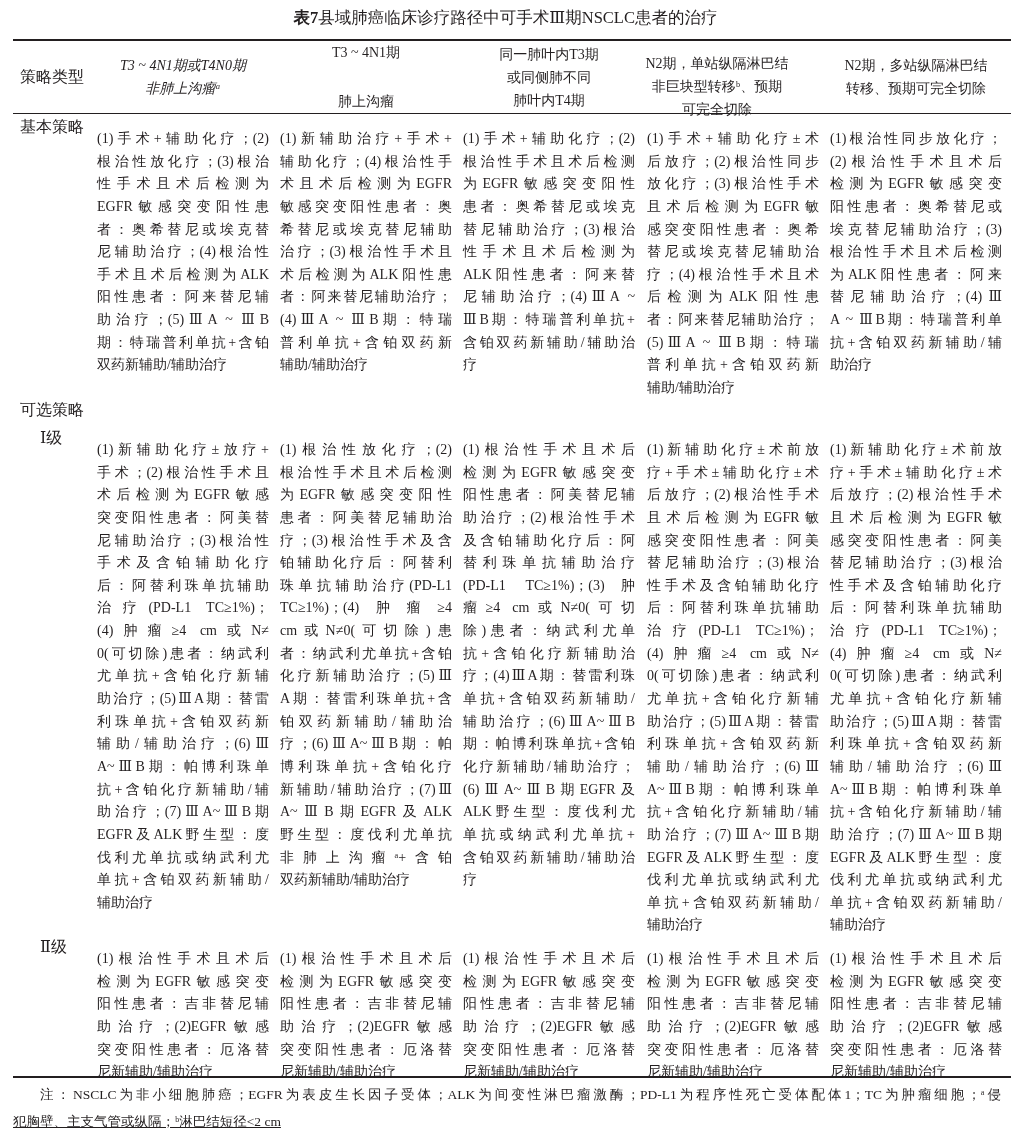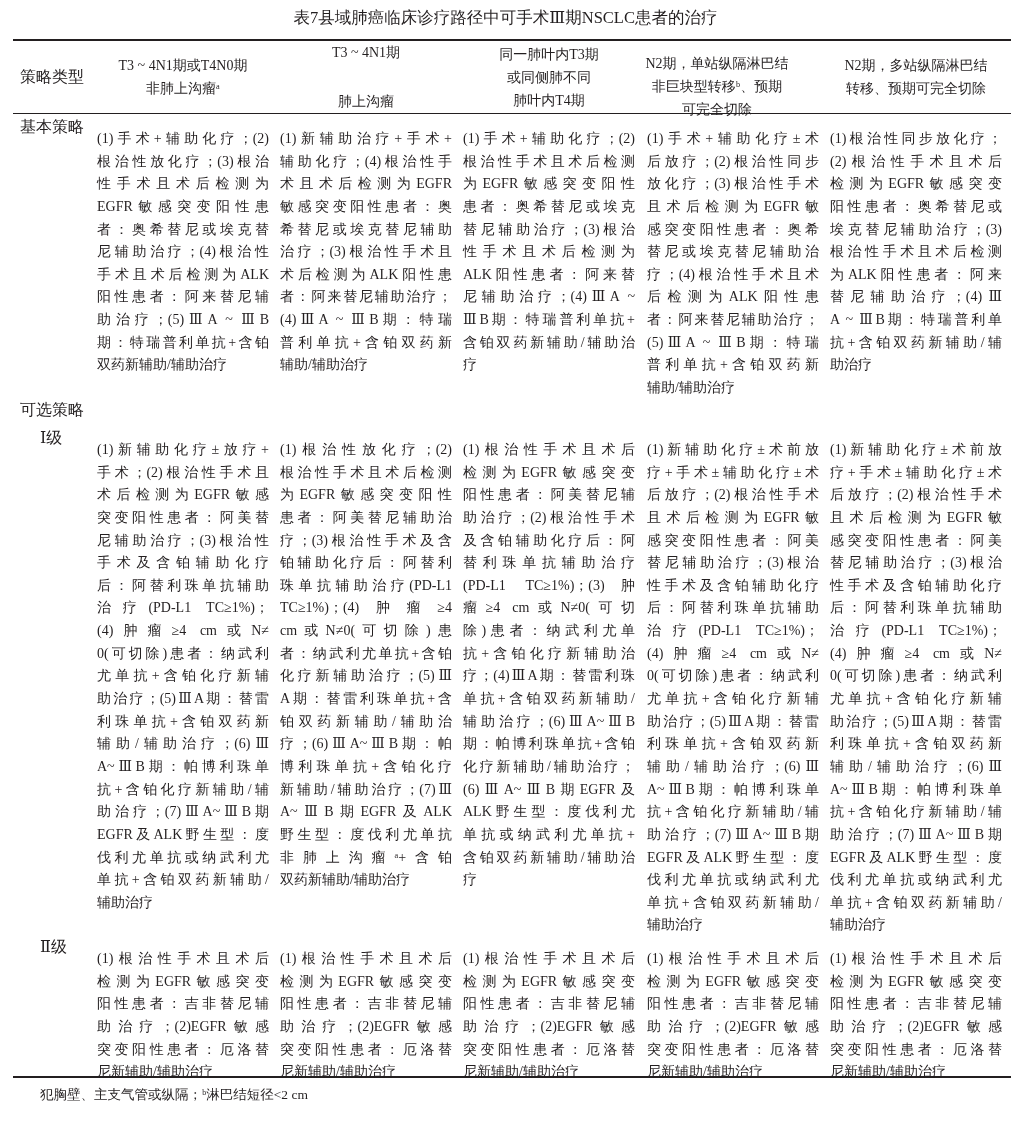--- a/index.html
+++ b/index.html
@@ -5,21 +5,21 @@
   html, body { margin: 0; padding: 0; }
   body {
     width: 1011px; height: 1137px; position: relative; overflow: hidden;
     background: #ffffff; color: #231f20;
     font-family: "Liberation Serif", "DejaVu Serif", serif;
   }
   .title {
     position: absolute; top: 6px; left: 0; width: 1011px;
     text-align: center; font-size: 16.5px; line-height: 24px; white-space: nowrap;
   }
-  .title .tlabel { font-weight: normal; }
+  .title .tlabel { font-weight: bold; }
   .rule { position: absolute; left: 13px; right: 0; background: #231f20; }
   .rule.top { top: 39px; height: 2px; }
   .rule.mid { top: 113px; height: 1px; }
   .rule.bottom { top: 1076px; height: 2px; }
 
   .hlabel {
     position: absolute; left: 20px; top: 41px; height: 72px;
     display: flex; align-items: center; font-size: 16px; white-space: nowrap;
   }
   .hcell {
@@ -42,24 +42,24 @@
     text-align: justify; text-align-last: justify;
   }
   .cell .ln.last { text-align: left; text-align-last: left; }
 
   .footnote {
     position: absolute; top: 1082px; left: 13px; width: 988px;
     font-size: 13.5px; line-height: 26.5px;
   }
   .footnote .ln { white-space: nowrap; text-align: justify; text-align-last: justify; }
   .footnote .ln:first-child { padding-left: 27px; }
-  .footnote .ln.last { text-align: right; text-align-last: left; }
+  .footnote .ln.last { text-align: right; text-align-last: left; text-decoration: underline; }
 
   .c1 { left: 97px; } .c2 { left: 280px; } .c3 { left: 463px; } .c4 { left: 647px; } .c5 { left: 830px; }
-  .h1 { left: 92px; } .h2 { left: 275px; justify-content: space-between; } .h3 { left: 458px; } .h4 { left: 626px; margin-top: 9px; } .h5 { left: 825px; }
+  .h1 { left: 92px; font-style: italic; } .h2 { left: 275px; justify-content: space-between; } .h3 { left: 458px; } .h4 { left: 626px; margin-top: 9px; } .h5 { left: 825px; }
 </style>
 </head>
 <body>
 
 <div class="title">
   <span class="tlabel">表7</span><span>县域肺癌临床诊疗路径中可手术Ⅲ期NSCLC患者的治疗</span>
 </div>
 
 <div class="rule top"></div>
 <div class="rule mid"></div>
@@ -320,14 +320,15 @@
       <div class="ln">(1)根治性手术且术后</div>
       <div class="ln">检测为EGFR敏感突变</div>
       <div class="ln">阳性患者：吉非替尼辅</div>
       <div class="ln">助治疗；(2)EGFR敏感</div>
       <div class="ln">突变阳性患者：厄洛替</div>
       <div class="ln last">尼新辅助/辅助治疗</div>
     </div>
 </div>
 
 <div class="footnote">
+    <div class="ln">注：NSCLC为非小细胞肺癌；EGFR为表皮生长因子受体；ALK为间变性淋巴瘤激酶；PD-L1为程序性死亡受体配体1；TC为肿瘤细胞；ᵃ侵</div>
     <div class="ln last">犯胸壁、主支气管或纵隔；ᵇ淋巴结短径&lt;2 cm</div>
   </div>
 
 </body></html>

